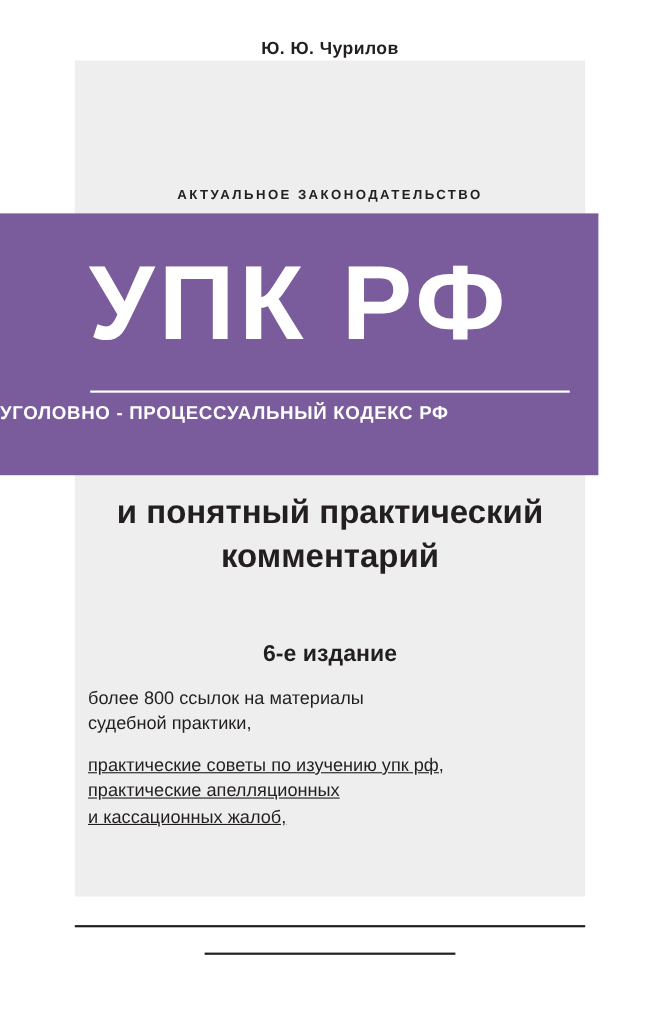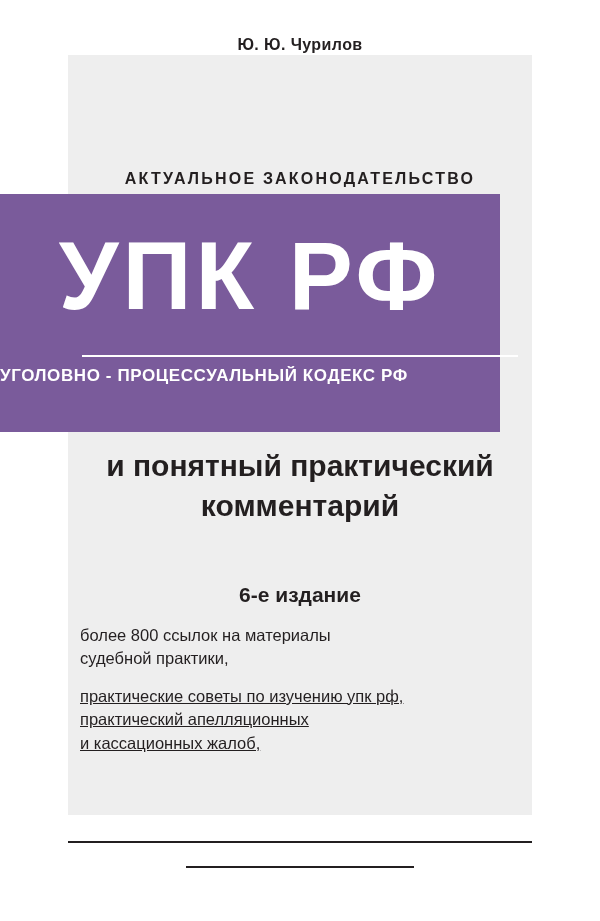--- a/index.html
+++ b/index.html
@@ -30,30 +30,30 @@
     font-size:16px;
     font-weight:700;
     letter-spacing:0.4px;
     color:#231f20;
   }
   
   .series {
     position:absolute;
     left:0; right:0; top:170px;
     text-align:center;
-    font-size:16px;
+    font-size:12px;
     font-weight:700;
     letter-spacing:2.2px;
     color:#231f20;
   }
   
   .band {
     position:absolute;
     left:0; top:194px;
-    width:500px; height:238px;
+    width:544px; height:238px;
     background:#7a5b9b;
   }
   .band-title {
     position:absolute;
     left:0; right:0; top:34px;
     text-align:center;
     color:#ffffff;
     font-size:96px;
     font-weight:700;
     letter-spacing:4px;
@@ -139,21 +139,21 @@
 
   <div class="edition">6-е издание</div>
 
   <div class="blurb">
     <p>
       <span>более 800 ссылок на материалы</span><br>
       <span>судебной практики,</span>
     </p>
     <p>
       <span>практические советы по изучению упк рф,</span><br>
-      <span>практический апелляционных</span><br>
+      <span>практические апелляционных</span><br>
       <span>и кассационных жалоб,</span><br>
     </p>
   </div>
 
   <div class="rule-long"></div>
   <div class="rule-short"></div>
 
 </div>
 
 </body></html>

